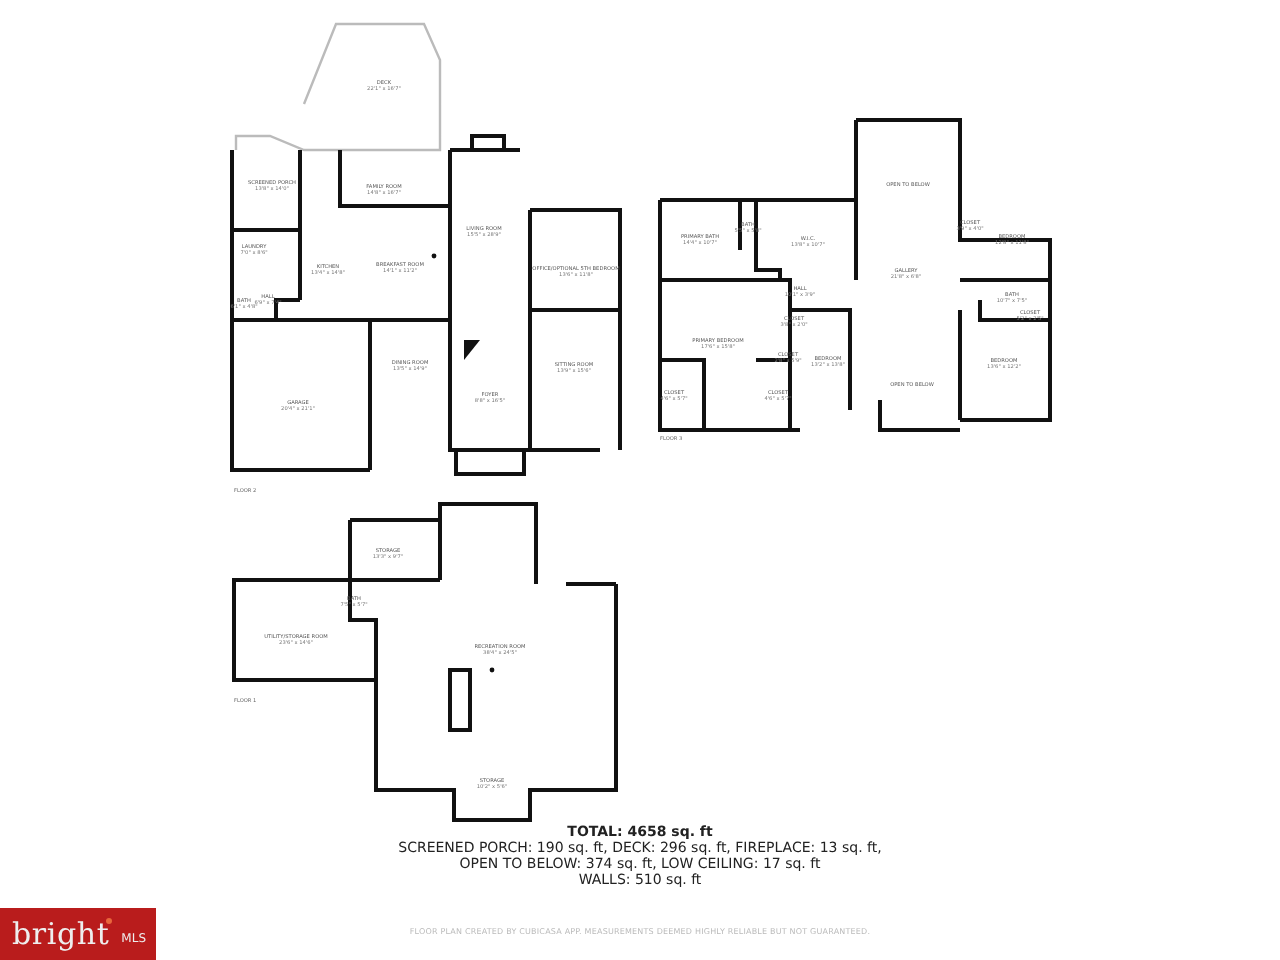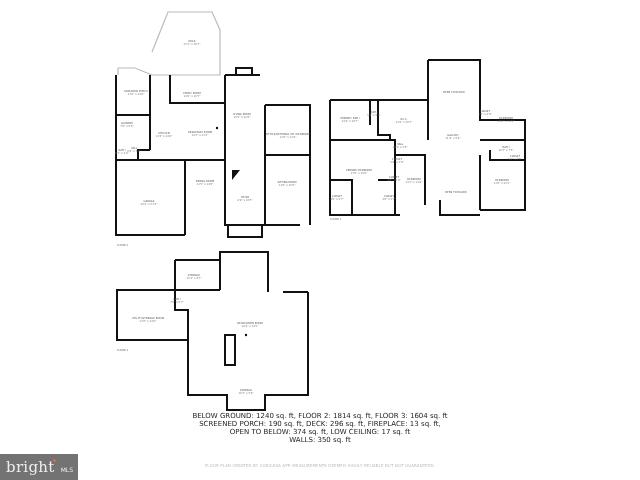--- a/index.html
+++ b/index.html
@@ -4,21 +4,21 @@
 <style>
   html,body{margin:0;padding:0;background:#fff;}
   body{width:640px;height:480px;position:relative;overflow:hidden;font-family:"DejaVu Sans",sans-serif;}
   #plan{position:absolute;left:0;top:0;width:640px;height:480px;}
   .lbl{position:absolute;font-size:2.6px;line-height:3px;color:#555;text-align:center;white-space:nowrap;transform:translateX(-50%);}
   .lbl .d{display:block;color:#777;}
   .floorlbl{position:absolute;font-size:2.6px;color:#666;}
   .summary{position:absolute;left:0;width:640px;top:412px;text-align:center;font-size:7px;line-height:8px;color:#222;}
   .summary .total{font-weight:bold;}
   .footer{position:absolute;left:0;width:640px;top:463px;text-align:center;font-size:4px;color:#bbb;letter-spacing:0.1px;}
-  .brand{position:absolute;left:0;top:454px;width:78px;height:26px;background:#737373;color:#eee;display:flex;align-items:center;padding-left:6px;box-sizing:border-box;}
+  .brand{position:absolute;left:0;top:454px;width:78px;height:26px;background:#b91c1c;color:#eee;display:flex;align-items:center;padding-left:6px;box-sizing:border-box;}
   .brand .b{font-family:"DejaVu Serif",serif;font-size:15px;letter-spacing:0.3px;}
   .brand .m{font-size:6px;margin-left:3px;margin-top:4px;}
   .brand .dot{display:inline-block;width:3px;height:3px;border-radius:50%;background:#e8673c;position:relative;top:-7px;left:-2px;}
 </style>
 </head>
 <body>
 
 <svg id="plan" viewBox="0 0 640 480" xmlns="http://www.w3.org/2000/svg">
   <g fill="none" stroke="#bbb" stroke-width="1.2">
 
@@ -114,24 +114,24 @@
 <div class="lbl" style="left:177px;top:298px;"><span>BATH</span><span class="d">7'5" x 5'7"</span></div>
 <div class="lbl" style="left:148px;top:317px;"><span>UTILITY/STORAGE ROOM</span><span class="d">23'6" x 14'6"</span></div>
 <div class="lbl" style="left:250px;top:322px;"><span>RECREATION ROOM</span><span class="d">38'4" x 24'5"</span></div>
 <div class="lbl" style="left:246px;top:389px;"><span>STORAGE</span><span class="d">10'2" x 5'6"</span></div>
 
 <div class="floorlbl" style="left:117px;top:244px;">FLOOR 2</div>
 <div class="floorlbl" style="left:330px;top:218px;">FLOOR 3</div>
 <div class="floorlbl" style="left:117px;top:349px;">FLOOR 1</div>
 
 <div class="summary">
-  <div>BELOW GROUND: 1240 sq. ft, FLOOR 2: 1814 sq. ft, FLOOR 3: 1604 sq. ft</div>
+  <div class="total">TOTAL: 4658 sq. ft</div>
   <div>SCREENED PORCH: 190 sq. ft, DECK: 296 sq. ft, FIREPLACE: 13 sq. ft,</div>
   <div>OPEN TO BELOW: 374 sq. ft, LOW CEILING: 17 sq. ft</div>
-  <div>WALLS: 350 sq. ft</div>
+  <div>WALLS: 510 sq. ft</div>
 </div>
 
 <div class="footer">FLOOR PLAN CREATED BY CUBICASA APP. MEASUREMENTS DEEMED HIGHLY RELIABLE BUT NOT GUARANTEED.</div>
 
 <div class="brand">
   <span class="b">bright</span>
     <span class="dot"></span>
   <span class="m">MLS</span>
 </div>
 

